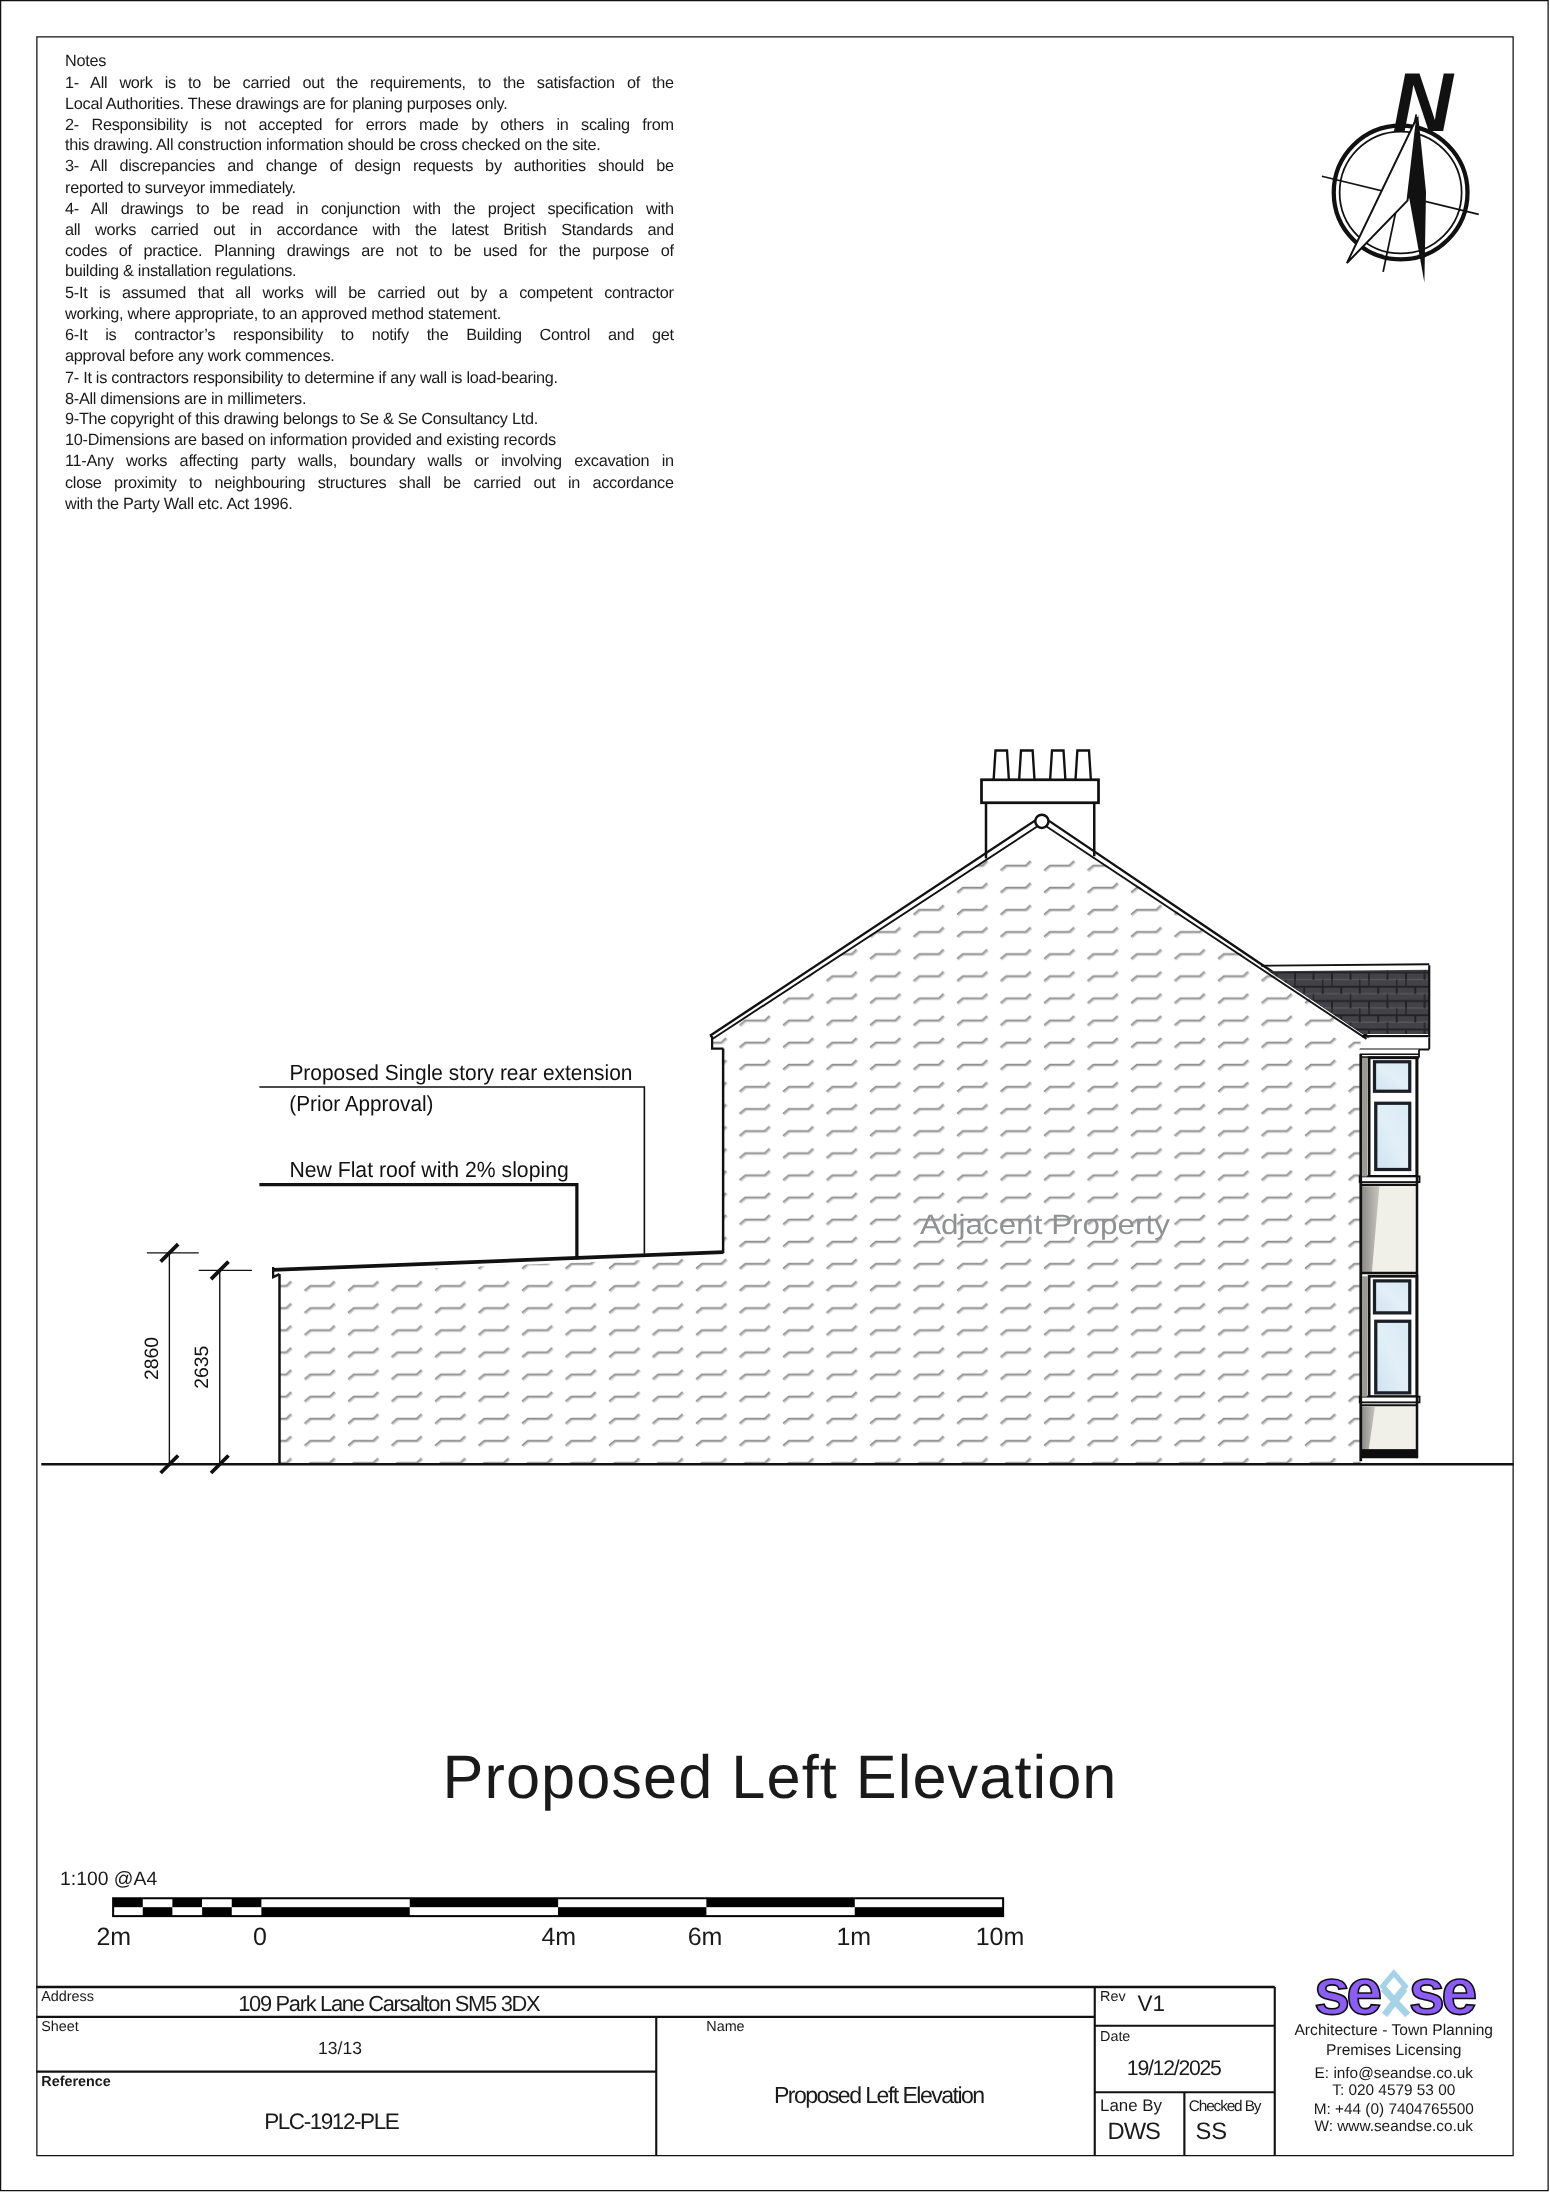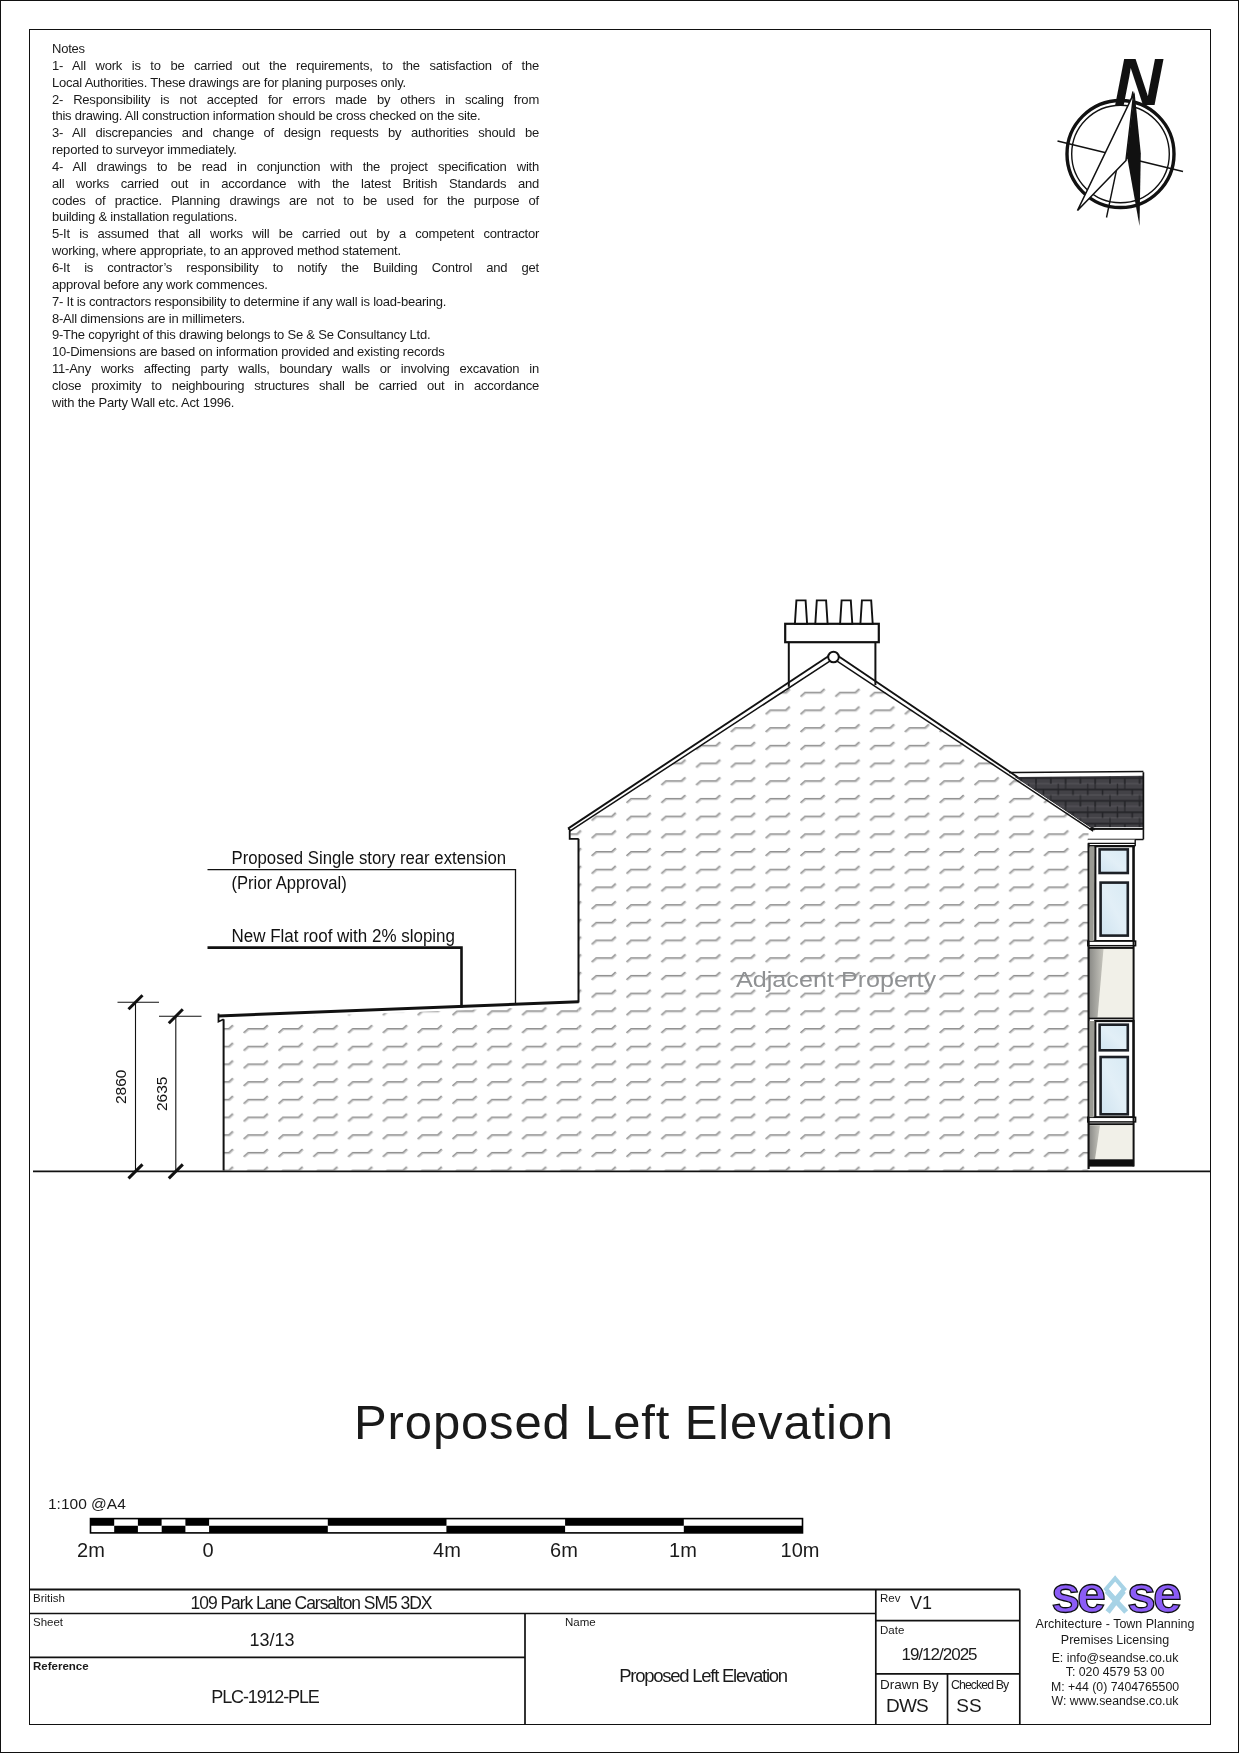--- a/index.html
+++ b/index.html
@@ -267,45 +267,45 @@
     <line x1="29" y1="1657.3" x2="525" y2="1657.3" stroke-width="1.7"></line>
     <line x1="525" y1="1613.5" x2="525" y2="1724.2" stroke-width="1.7"></line>
     <line x1="875.8" y1="1589.6" x2="875.8" y2="1724.2" stroke-width="1.7"></line>
     <line x1="875.8" y1="1620.6" x2="1019.8" y2="1620.6" stroke-width="1.7"></line>
     <line x1="875.8" y1="1673.8" x2="1019.8" y2="1673.8" stroke-width="1.7"></line>
     <line x1="947.5" y1="1673.8" x2="947.5" y2="1724.2" stroke-width="1.7"></line>
     <line x1="1019.8" y1="1589.6" x2="1019.8" y2="1724.2" stroke-width="1.7"></line>
   </g>
 </svg>
 
-<div class="abs" style="left:33px;top:1592px;font-size:11.5px;">British</div>
+<div class="abs" style="left:33px;top:1592px;font-size:11.5px;">Address</div>
 
 <div class="abs" style="left:311px;top:1593px;transform:translateX(-50%);font-size:17.5px;letter-spacing:-1.05px;white-space:nowrap;">109 Park Lane Carsalton SM5 3DX</div>
 
 <div class="abs" style="left:33px;top:1616px;font-size:11.5px;">Sheet</div>
 
-<div class="abs" style="left:272px;top:1629.5px;transform:translateX(-50%);font-size:18px;">13/13</div>
+<div class="abs" style="left:272px;top:1629.5px;transform:translateX(-50%);font-size:14px;">13/13</div>
 
 <div class="abs" style="left:33px;top:1660px;font-size:11.5px;font-weight:bold;">Reference</div>
 
 <div class="abs" style="left:265px;top:1687px;transform:translateX(-50%);font-size:18px;letter-spacing:-1.15px;">PLC-1912-PLE</div>
 
 <div class="abs" style="left:529px;top:1616px;font-size:11.5px;padding-left:36px;">Name</div>
 
 <div class="abs" style="left:703px;top:1665px;transform:translateX(-50%);font-size:18.5px;letter-spacing:-1.25px;white-space:nowrap;">Proposed Left Elevation</div>
 
 <div class="abs" style="left:880px;top:1592px;font-size:11.5px;">Rev</div>
 
 <div class="abs" style="left:921px;top:1593px;transform:translateX(-50%);font-size:18px;">V1</div>
 
 <div class="abs" style="left:880px;top:1624px;font-size:11.5px;">Date</div>
 
 <div class="abs" style="left:939px;top:1645px;transform:translateX(-50%);font-size:17px;letter-spacing:-1.0px;">19/12/2025</div>
 
-<div class="abs" style="left:880px;top:1677px;font-size:13.5px;">Drawn By</div>
+<div class="abs" style="left:880px;top:1677px;font-size:13.5px;">Lane By</div>
 
 <div class="abs" style="left:907px;top:1695px;transform:translateX(-50%);font-size:19px;letter-spacing:-0.8px;">DWS</div>
 
 <div class="abs" style="left:951px;top:1678px;font-size:12.3px;letter-spacing:-0.9px;">Checked By</div>
 
 <div class="abs" style="left:969px;top:1695px;transform:translateX(-50%);font-size:19px;">SS</div>
 
 <div class="abs" style="left:1115px;top:1568px;transform:translateX(-50%);display:flex;align-items:flex-start;font-weight:bold;font-size:52px;letter-spacing:-3.0px;color:#8b5cf6;line-height:1;justify-content:space-between;-webkit-text-stroke:1.3px #0c0e10;">
   <span>se</span>
   <svg width="34" height="46" viewBox="0 0 34 46" style="margin:0 -5px;">

